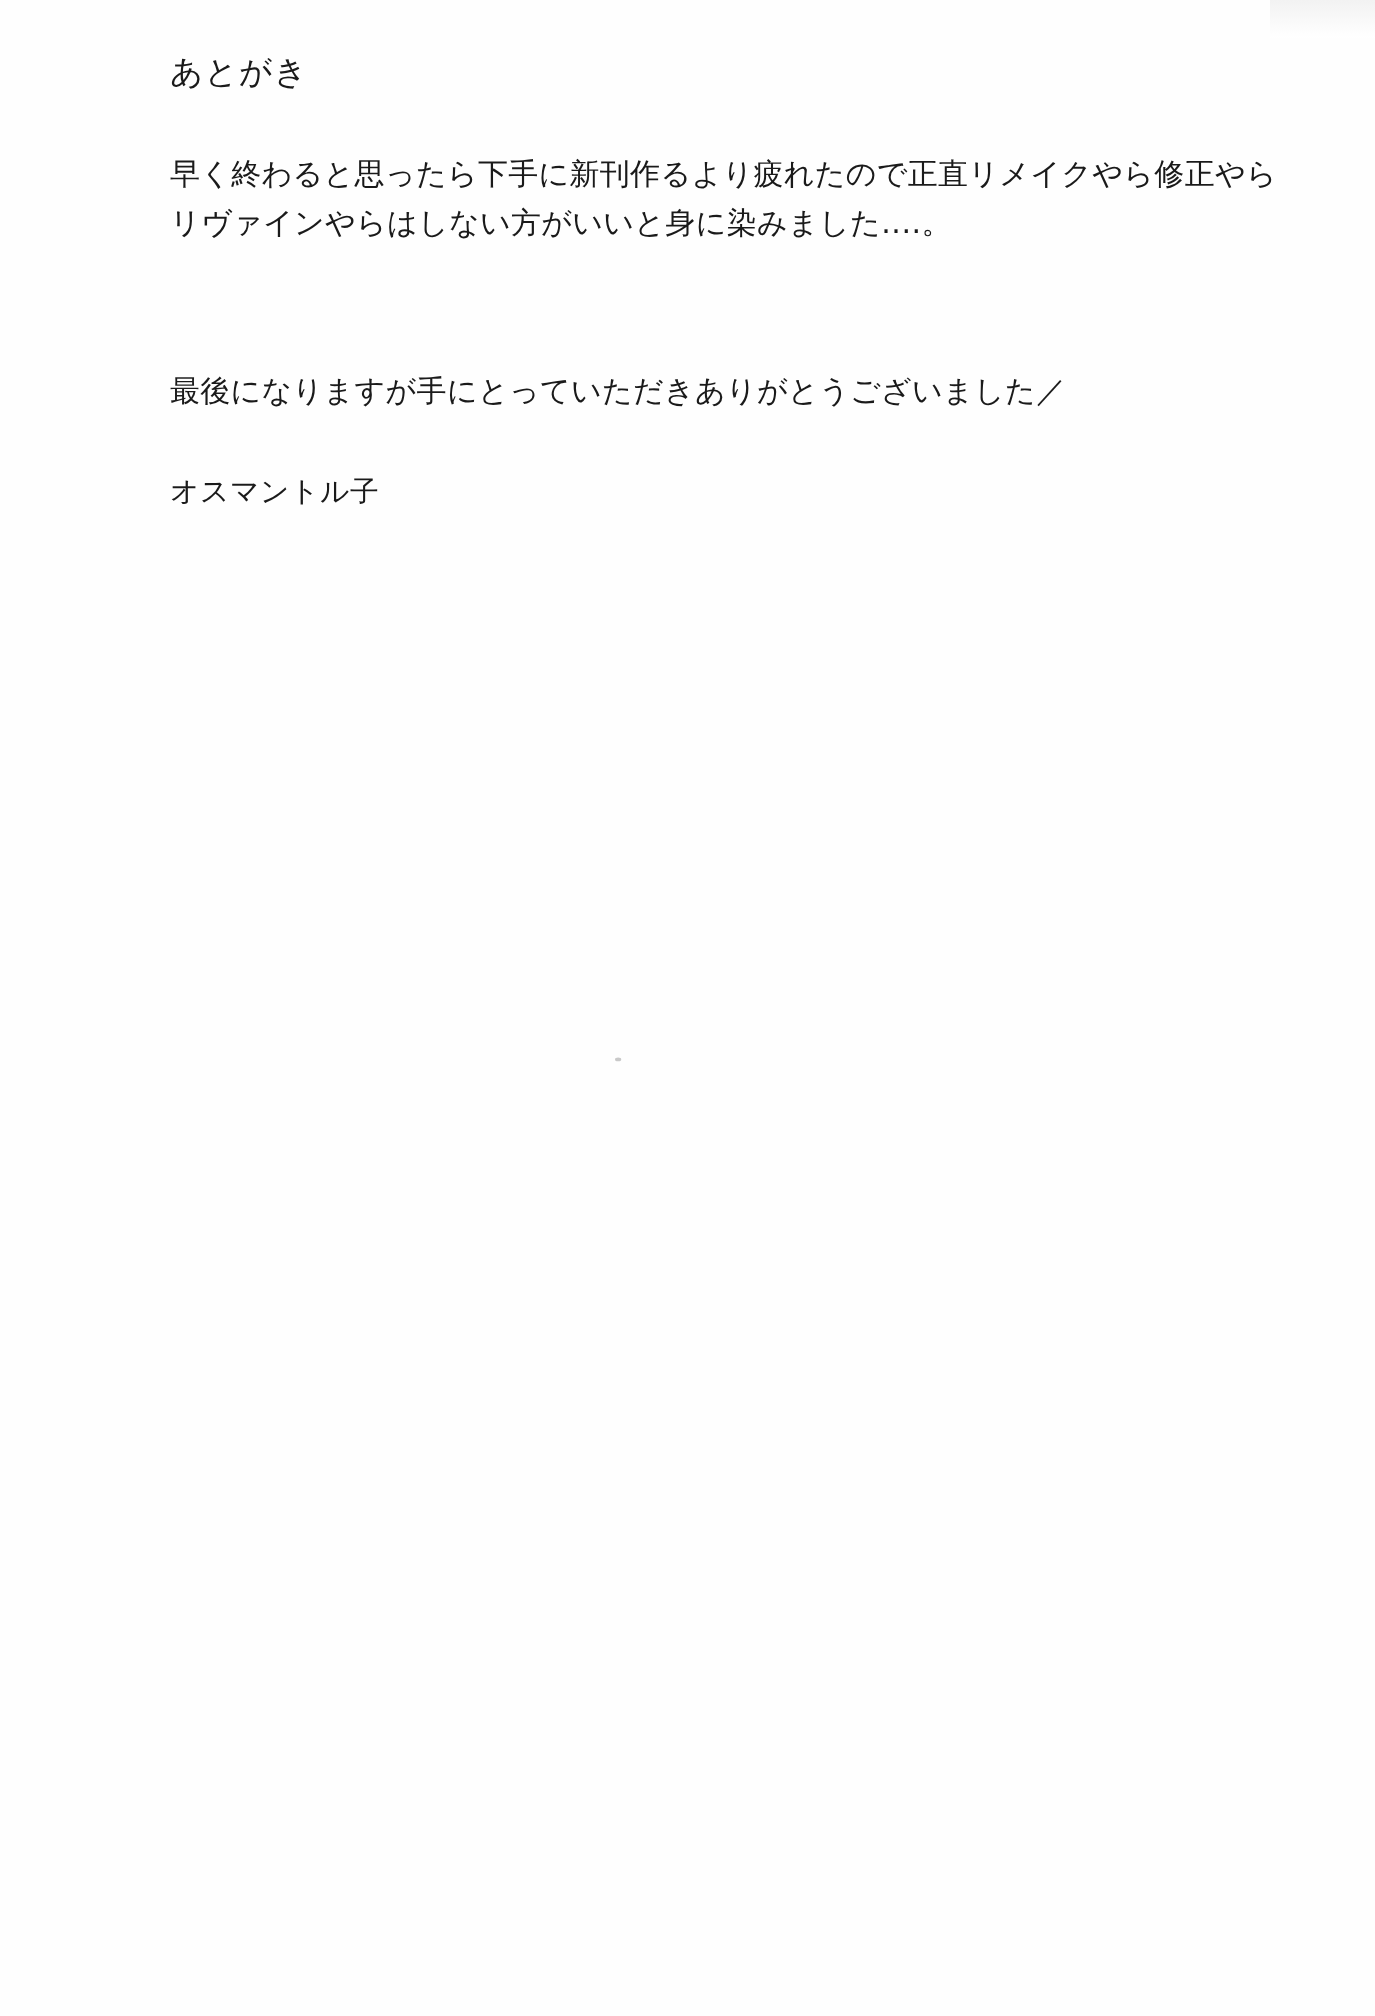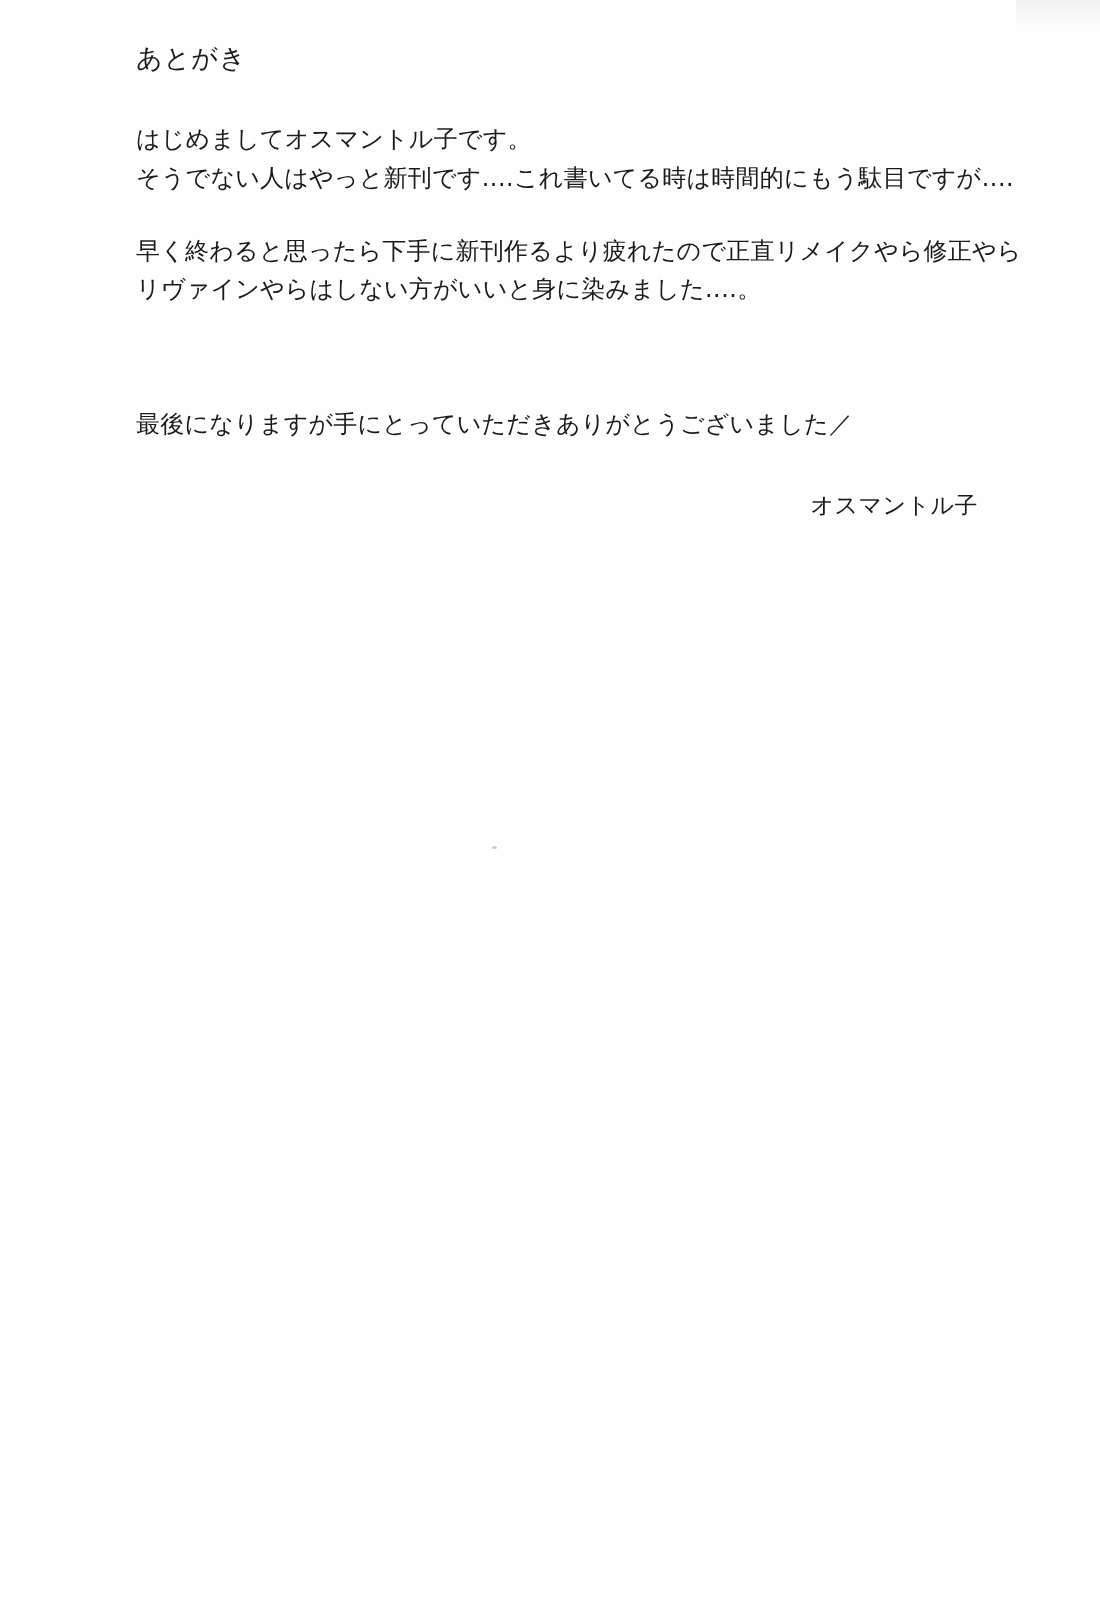--- a/index.html
+++ b/index.html
@@ -70,21 +70,21 @@
 
   .closing {
     font-size: 24px;
     line-height: 1.6;
     letter-spacing: 0.01em;
     margin: 0;
   }
 
   .signature {
     margin-top: 46px;
-    text-align: right;
+    text-align: left;
     padding-right: 68px;
     font-size: 23px;
     letter-spacing: 0.02em;
   }
 
   
   .speck {
     position: absolute;
     left: 492px;
     top: 846px;
@@ -98,22 +98,20 @@
 <body>
 
 <div class="page">
 
   <div class="scan-edge"></div>
 
   <div class="content">
 
     <h1 class="afterword-title">あとがき</h1>
 
-    <p class="para">はじめましてオスマントル子です。
-そうでない人はやっと新刊です‥‥これ書いてる時は時間的にもう駄目ですが‥‥</p>
 
 
     <p class="para gap-big">早く終わると思ったら下手に新刊作るより疲れたので正直リメイクやら修正やら
 リヴァインやらはしない方がいいと身に染みました‥‥。</p>
 
 
     <p class="closing">最後になりますが手にとっていただきありがとうございました／</p>
 
     <div class="signature">オスマントル子</div>
 

